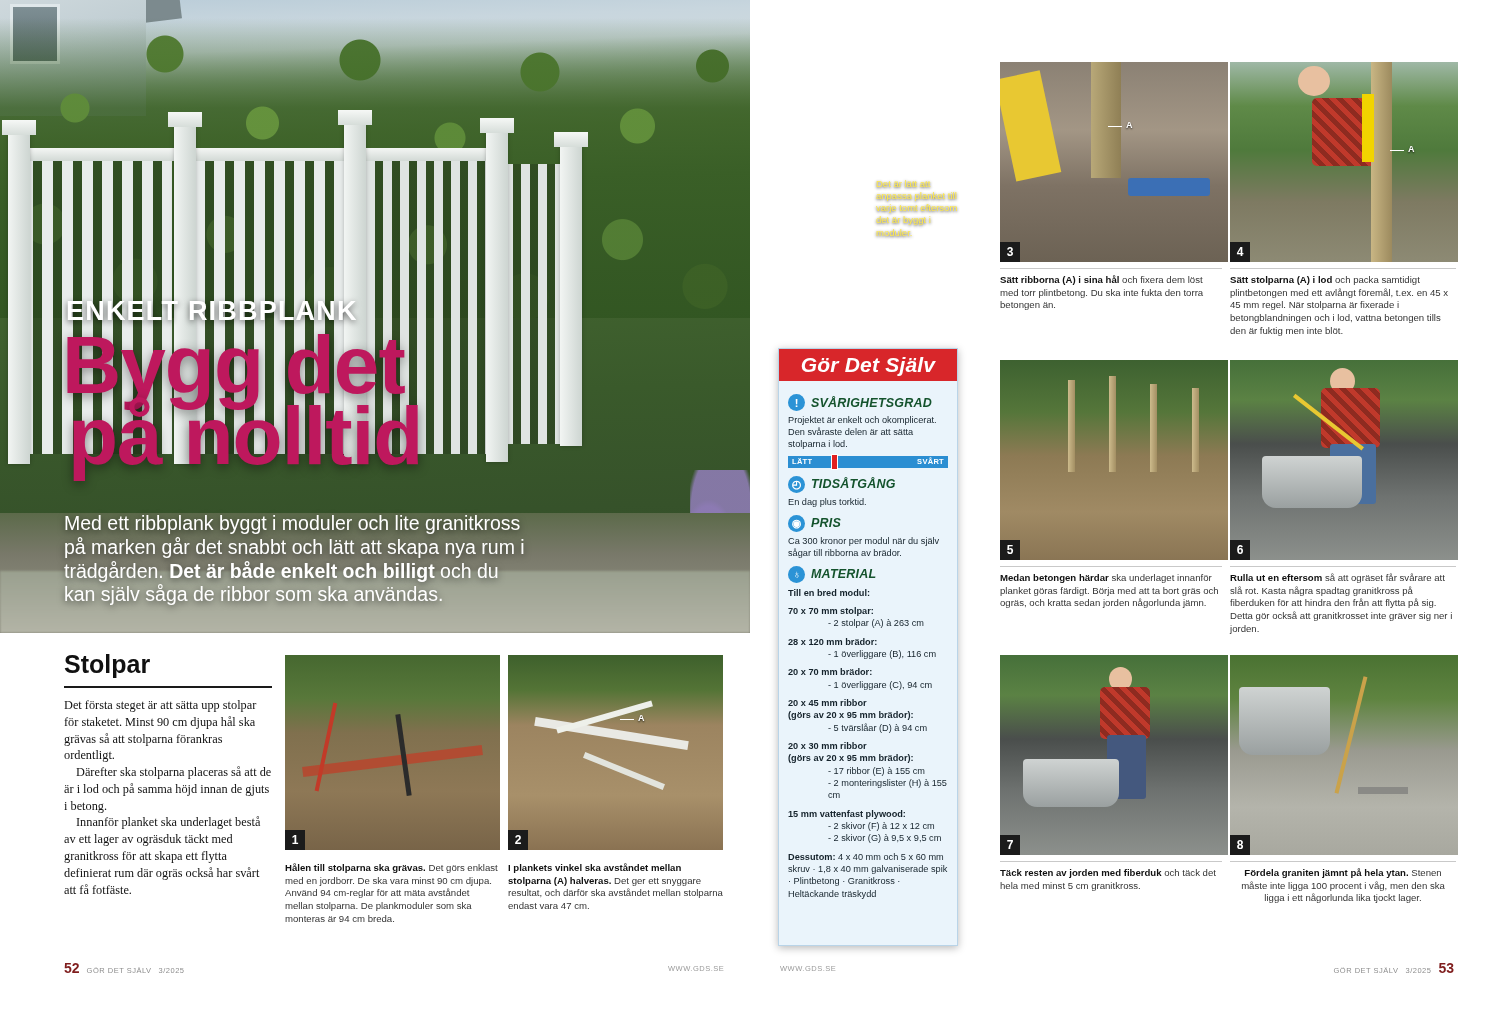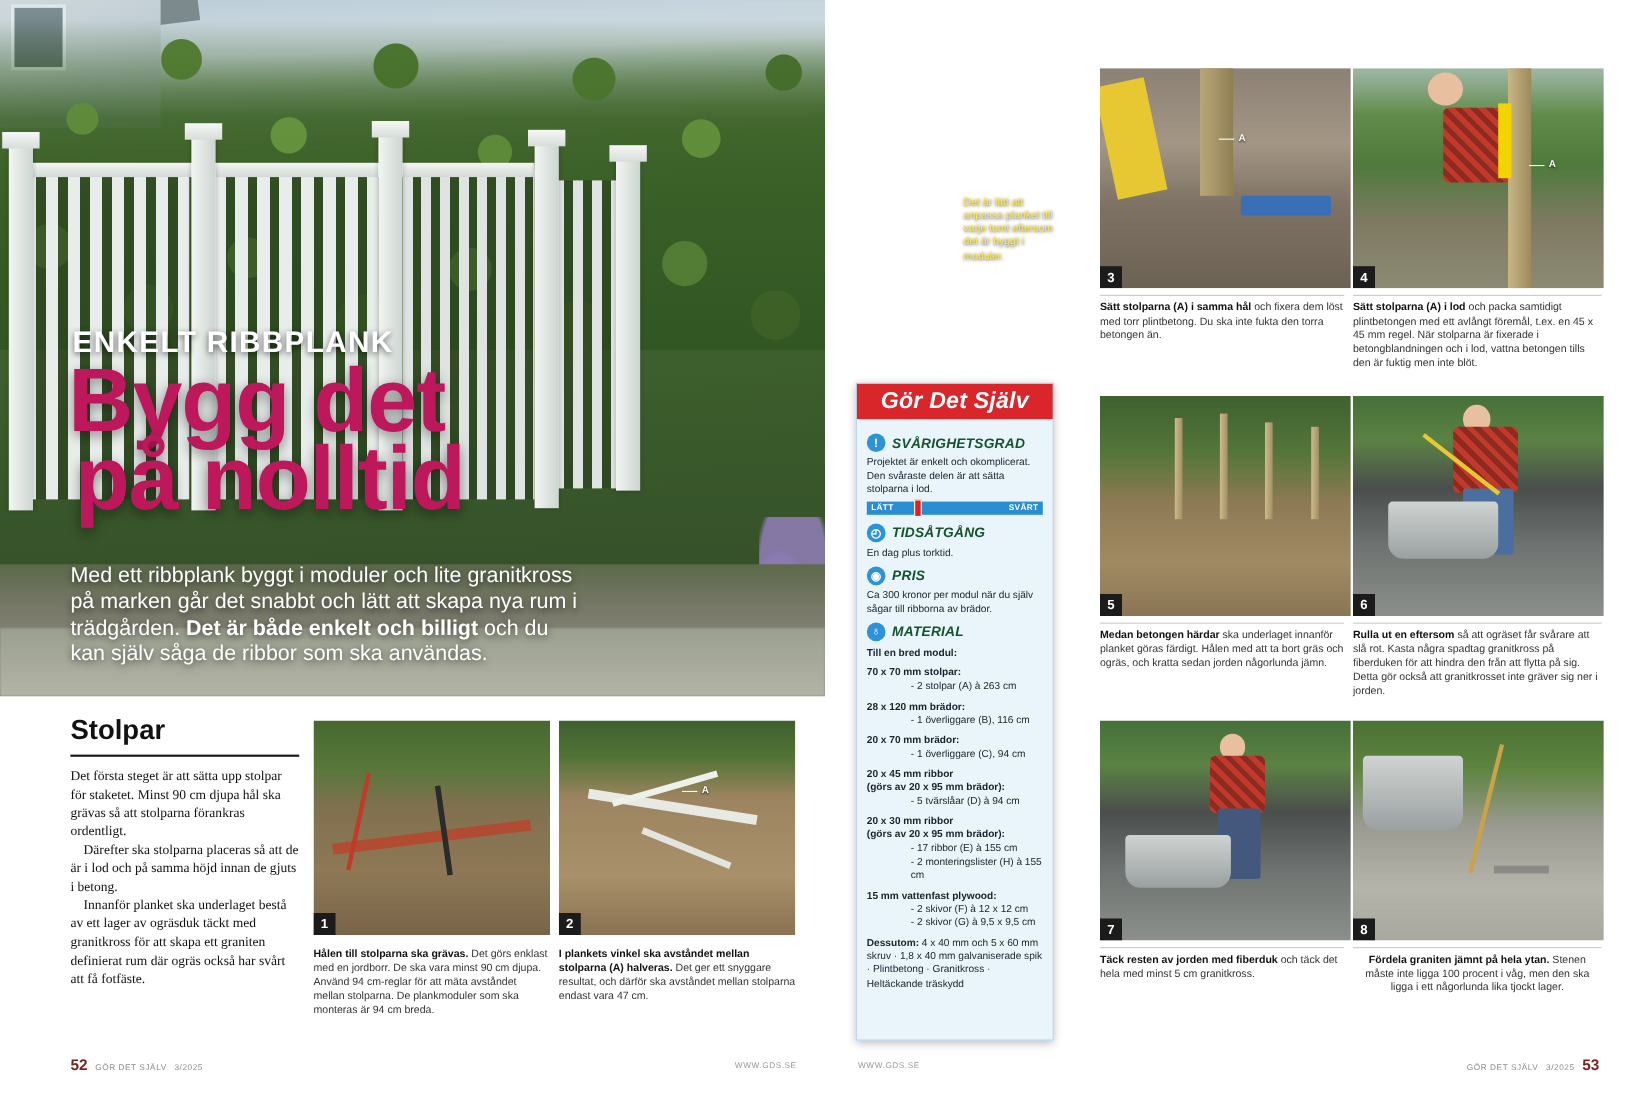--- a/index.html
+++ b/index.html
@@ -327,21 +327,21 @@
       </div>
     </div>
 
     <div class="callout">Det är lätt att anpassa planket till varje tomt eftersom det är byggt i moduler.</div>
 
     <div class="stolpar-t">Stolpar</div>
     <div class="stolpar-rule"></div>
     <div class="stolpar-body">
       <p>Det första steget är att sätta upp stolpar för staketet. Minst 90 cm djupa hål ska grävas så att stolparna förankras ordentligt.</p>
       <p>Därefter ska stolparna placeras så att de är i lod och på samma höjd innan de gjuts i betong.</p>
-      <p>Innanför planket ska underlaget bestå av ett lager av ogräsduk täckt med granitkross för att skapa ett graniten definierat rum där ogräs också har svårt att få fotfäste.</p>
+      <p>Innanför planket ska underlaget bestå av ett lager av ogräsduk täckt med granitkross för att skapa ett flytta definierat rum där ogräs också har svårt att få fotfäste.</p>
     </div>
 
     <div class="ph p1">
       <div class="img-soil"></div>
       <div style="position:absolute;left:18%;top:24%;width:4px;height:46%;background:#c23a28;transform:rotate(12deg)"></div>
       <div style="position:absolute;left:54%;top:30%;width:5px;height:42%;background:#2b2b2b;transform:rotate(-8deg)"></div>
       <div class="num">1</div>
     </div>
     <div class="cap cap1">
       <b>Hålen till stolparna ska grävas.</b><span> Det görs enklast med en jordborr. De ska vara minst 90 cm djupa. Använd 94 cm-reglar för att mäta avståndet mellan stolparna. De plankmoduler som ska monteras är 94 cm breda.</span>
@@ -371,21 +371,21 @@
     <div class="ph r1" style="left:250px;top:62px;">
       <div class="img-conc"></div>
       <div style="position:absolute;left:40%;top:0;width:13%;height:58%;background:linear-gradient(90deg,#b8a878,#8f7f55)"></div>
       <div style="position:absolute;left:2%;top:6%;width:20%;height:52%;background:#e8c832;transform:rotate(-12deg)"></div>
       <div style="position:absolute;left:56%;top:58%;width:36%;height:9%;background:#3b6fb5;border-radius:3px"></div>
       <div class="labelA" style="left:126px;top:58px;">A</div>
       <div class="num">3</div>
     </div>
     <div class="sep" style="left:250px;top:268px;width:222px;"></div>
     <div class="cap rc1" style="left:250px;top:274px;width:222px;">
-      <b>Sätt stolparna (A) i samma hål</b><span> och fixera dem löst med torr plintbetong. Du ska inte fukta den torra betongen än.</span>
+      <b>Sätt ribborna (A) i sina hål</b><span> och fixera dem löst med torr plintbetong. Du ska inte fukta den torra betongen än.</span>
     </div>
 
     <div class="ph r2" style="left:480px;top:62px;">
       <div class="img-man"></div>
       <div style="position:absolute;left:30%;top:2%;width:14%;height:15%;background:#e8c0a0;border-radius:50%"></div>
       <div class="shirt"></div>
       <div style="position:absolute;left:62%;top:0;width:9%;height:100%;background:linear-gradient(90deg,#c9b684,#9c8a5e)"></div>
       <div style="position:absolute;left:58%;top:16%;width:5%;height:34%;background:#f2d400"></div>
       <div class="labelA" style="left:178px;top:82px;">A</div>
       <div class="num">4</div>
@@ -398,21 +398,21 @@
     <div class="ph r3" style="left:250px;top:360px;">
       <div class="img-dirt"></div>
       <div class="post-v" style="left:30%;top:10%;height:46%;"></div>
       <div class="post-v" style="left:48%;top:8%;height:48%;"></div>
       <div class="post-v" style="left:66%;top:12%;height:44%;"></div>
       <div class="post-v" style="left:84%;top:14%;height:42%;"></div>
       <div class="num">5</div>
     </div>
     <div class="sep" style="left:250px;top:566px;width:222px;"></div>
     <div class="cap rc3" style="left:250px;top:572px;width:222px;">
-      <b>Medan betongen härdar</b><span> ska underlaget innanför planket göras färdigt. Hålen med att ta bort gräs och ogräs, och kratta sedan jorden någorlunda jämn.</span>
+      <b>Medan betongen härdar</b><span> ska underlaget innanför planket göras färdigt. Börja med att ta bort gräs och ogräs, och kratta sedan jorden någorlunda jämn.</span>
     </div>
 
     <div class="ph r4" style="left:480px;top:360px;">
       <div class="img-fab"></div>
       <div style="position:absolute;left:44%;top:4%;width:11%;height:13%;background:#e8c0a0;border-radius:50%"></div>
       <div class="shirt" style="left:40%;top:14%;width:26%;height:30%;"></div>
       <div style="position:absolute;left:44%;top:42%;width:20%;height:30%;background:#4a6f9e;border-radius:3px"></div>
       <div class="barrow"></div>
       <div style="position:absolute;left:24%;top:30%;width:38%;height:4px;background:#e8c832;transform:rotate(38deg)"></div>
       <div class="num">6</div>

